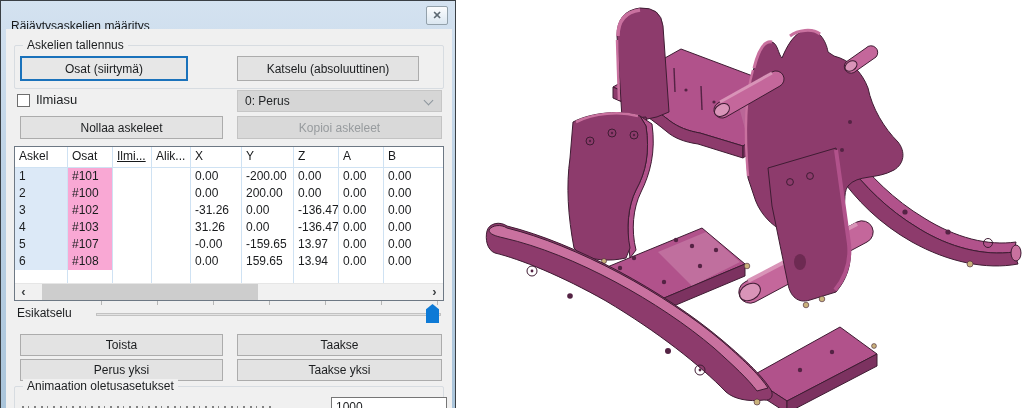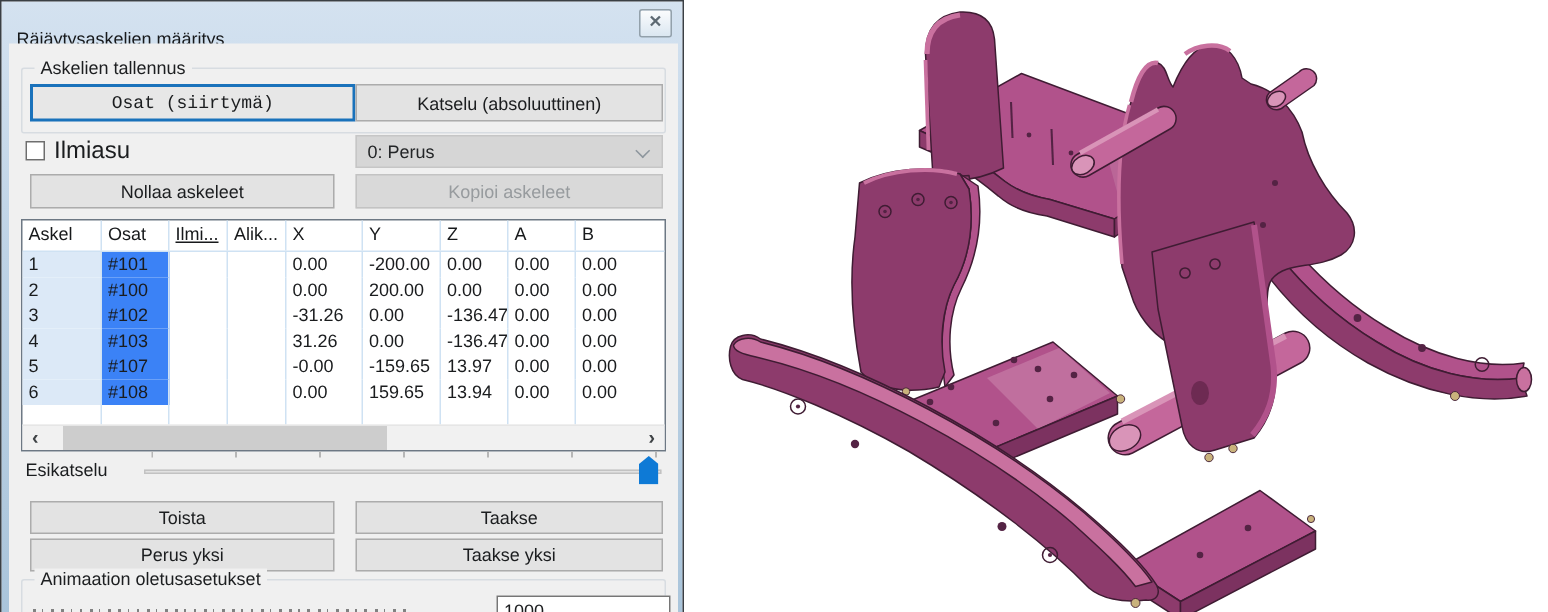--- a/index.html
+++ b/index.html
@@ -21,39 +21,39 @@
   .groupbox{position:absolute;border:1px solid #d7dce1;border-radius:2px;}
   .grouplabel{position:absolute;top:-8px;left:8px;background:#f0f0f0;padding:0 4px;
               font-size:12px;color:#1c1e20;white-space:nowrap;}
 
   .btn{position:absolute;background:#e3e3e3;border:1px solid #acacac;font-size:12px;color:#1b1d1f;
        display:flex;align-items:center;justify-content:center;white-space:nowrap;}
   .btn.default{border:2px solid #1a72bb;background:#e7e7e7;}
   .btn.disabled{background:#d9d9d9;border-color:#c3c3c3;color:#979b9e;}
 
   .checkbox{position:absolute;left:11px;top:65px;width:13px;height:13px;background:#ffffff;border:1px solid #6e6e6e;}
-  .cblabel{position:absolute;left:30px;top:63px;font-size:16px;color:#1b1d1f;}
+  .cblabel{position:absolute;left:30px;top:63px;font-size:13px;color:#1b1d1f;}
 
   .combo{position:absolute;left:231px;top:61px;width:205px;height:22px;background:#d6d6d6;
          border:1px solid #c6c6c6;font-size:12px;color:#232527;display:flex;align-items:center;padding:0 22px 0 7px;}
   .combo .chev{position:absolute;right:9px;top:6px;width:7px;height:7px;border-right:1px solid #8d969d;
                border-bottom:1px solid #8d969d;transform:rotate(45deg);}
 
   
   .table{position:absolute;left:8px;top:117px;width:430px;height:155px;background:#ffffff;
          border:1px solid #6d7884;display:flex;flex-direction:column;}
   .thead{display:flex;height:21px;border-bottom:1px solid #cfe2f3;flex:0 0 auto;}
   .trow{display:flex;height:17px;flex:0 0 auto;}
   .tfill{display:flex;flex:1 1 auto;}
   .c{display:block;font-size:12px;color:#1a1c1e;padding:1px 0 0 4px;border-right:1px solid #cfe2f3;
      overflow:hidden;white-space:nowrap;}
   .hc{color:#17191b;padding-top:2px;}
   .c0{width:53px;} .c1{width:45px;} .c2{width:39px;text-decoration:underline;} .c3{width:39px;} .c4{width:51px;}
   .c5{width:52px;} .c6{width:45px;} .c7{width:45px;} .c8{flex:1;border-right:none;}
-  .bgstep{background:#dce9f7;} .bgpart{background:#3b82f6;}
+  .bgstep{background:#dce9f7;} .bgpart{background:#f9a8d4;}
   .hscroll{flex:0 0 17px;background:#f1f1f1;position:relative;border-top:1px solid #e6e6e6;}
   .sarrow{position:absolute;top:0;width:17px;height:16px;font-size:13px;color:#3f4346;
           text-align:center;line-height:15px;font-weight:bold;}
   .sarrow.left{left:0;} .sarrow.right{right:0;}
   .sthumb{position:absolute;left:27px;top:0;width:216px;height:16px;background:#cdcdcd;}
 
   
   .prevlabel{position:absolute;left:11px;top:277px;font-size:12px;color:#1b1d1f;}
   .ticks{position:absolute;left:95px;top:272px;width:340px;height:4px;
          background:repeating-linear-gradient(90deg,#b6b6b6 0 1px,transparent 1px 56px);}
@@ -78,22 +78,22 @@
 <div class="dialog">
   <div class="titlebar">
     <span class="title">Räjäytysaskelien määritys</span>
     <span class="closebtn">✕</span>
   </div>
   <div class="dlgbody">
 
     <div class="groupbox" style="left:8px;top:16px;width:430px;height:44px;">
       <span class="grouplabel">Askelien tallennus</span>
     </div>
-    <div class="btn default" style="left:14px;top:27px;width:217px;height:25px;font-family:Liberation Mono, monospace;">Osat (siirtymä)</div>
-    <div class="btn" style="left:231px;top:27px;width:205px;height:25px;">Katselu (absoluuttinen)</div>
+    <div class="btn default" style="left:14px;top:27px;width:168px;height:25px;">Osat (siirtymä)</div>
+    <div class="btn" style="left:231px;top:27px;width:182px;height:25px;">Katselu (absoluuttinen)</div>
 
     <div class="checkbox"></div>
     <div class="cblabel">Ilmiasu</div>
     <div class="combo">
       <span>0: Perus</span>
       <span class="chev"></span>
     </div>
 
     <div class="btn" style="left:14px;top:87px;width:203px;height:23px;">Nollaa askeleet</div>
     <div class="btn disabled" style="left:231px;top:87px;width:205px;height:23px;">Kopioi askeleet</div>

